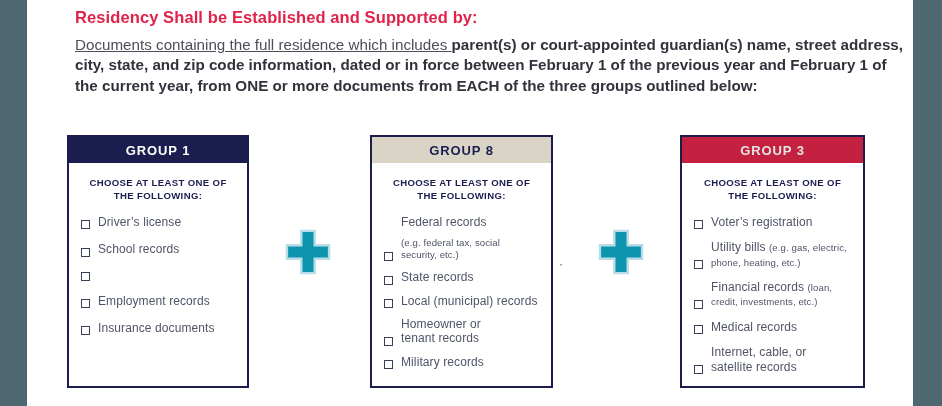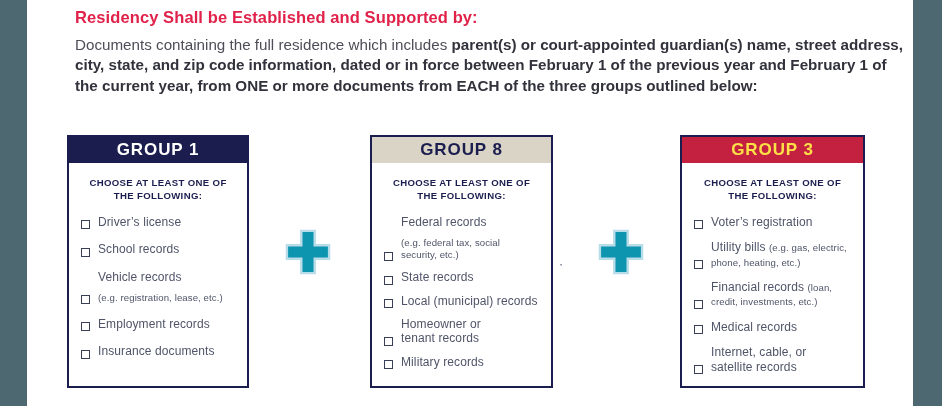--- a/index.html
+++ b/index.html
@@ -13,34 +13,34 @@
   .edge-bar.right { right:0; width:29px; }
 
   .page-title {
     position:absolute; left:75px; top:8px;
     font-size:16.5px; font-weight:bold; color:#E0224A; letter-spacing:0.1px;
   }
   .intro {
     position:absolute; left:75px; top:35px; width:834px;
     font-size:15.2px; line-height:20.4px; color:#32323C; letter-spacing:0px;
   }
-  .intro .normal { font-weight:400; color:#4E4E58; }
+  .intro .normal { font-weight:400; color:#4E4E58;text-decoration:underline; }
   .intro .bold   { font-weight:bold; color:#32323C; }
 
   .group-box {
     position:absolute; top:135px; height:253px;
     background:#ffffff; border:2.5px solid #1B1D4F;
   }
   .group-header {
     height:26px; display:flex; align-items:center; justify-content:center;
-    font-weight:bold; font-size:17px; letter-spacing:0.9px;
+    font-weight:bold; font-size:13px; letter-spacing:0.9px;
   }
   .header-navy  { background:#1B1D4F; color:#ffffff; }
   .header-beige { background:#D9D4C5; color:#1B1D4F; }
-  .header-red   { background:#C4203F; color:#fde047; }
+  .header-red   { background:#C4203F; color:#e5e5e5; }
 
   .choose {
     text-align:center; color:#1B1D4F; font-weight:bold;
     font-size:9.6px; letter-spacing:0.35px; line-height:1.4;
     margin:13px 14px 12px;
   }
   .item { display:flex; align-items:flex-end; margin-left:12px; margin-right:6px; }
   .g1 .item { margin-bottom:13px; }
   .g2 .item { margin-bottom:9px; }
   .g3 .item { margin-bottom:11px; }
@@ -82,24 +82,20 @@
     <div class="item">
       <span class="cb"></span>
       <span class="lbl">Driver’s license</span>
     </div>
     <div class="item">
       <span class="cb"></span>
       <span class="lbl">School records</span>
     </div>
     <div class="item">
       <span class="cb"></span>
-      <span class="lbl">
-        <span>Vehicle records</span>
-        <span class="note-block" style="display:block;">(e.g. registration, lease, etc.)</span>
-      </span>
     </div>
     <div class="item">
       <span class="cb"></span>
       <span class="lbl">Employment records</span>
     </div>
     <div class="item">
       <span class="cb"></span>
       <span class="lbl">Insurance documents</span>
     </div>
   </div>

